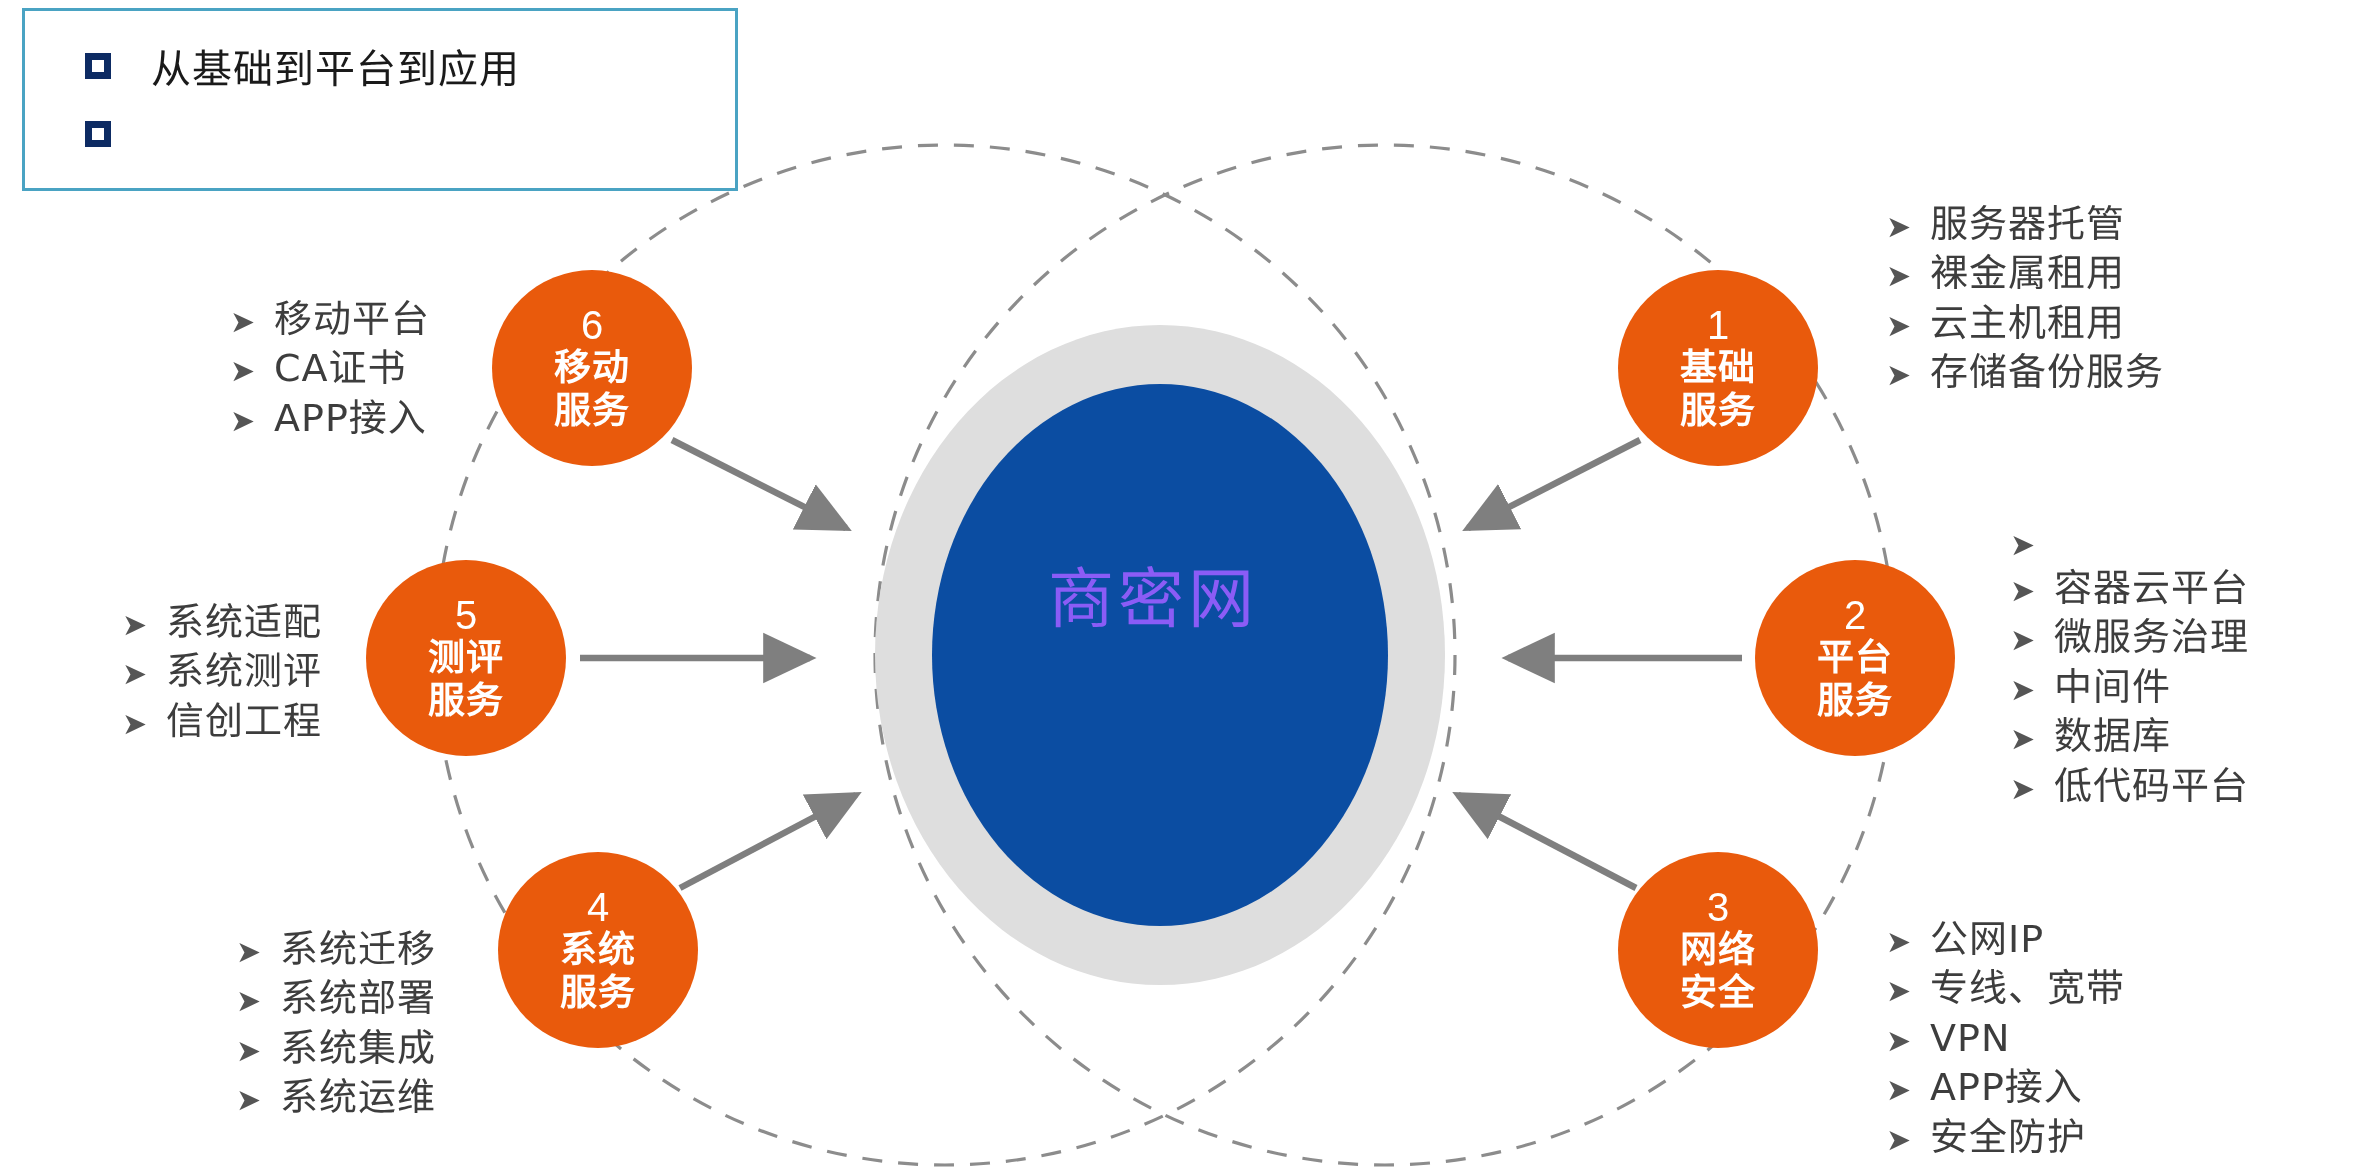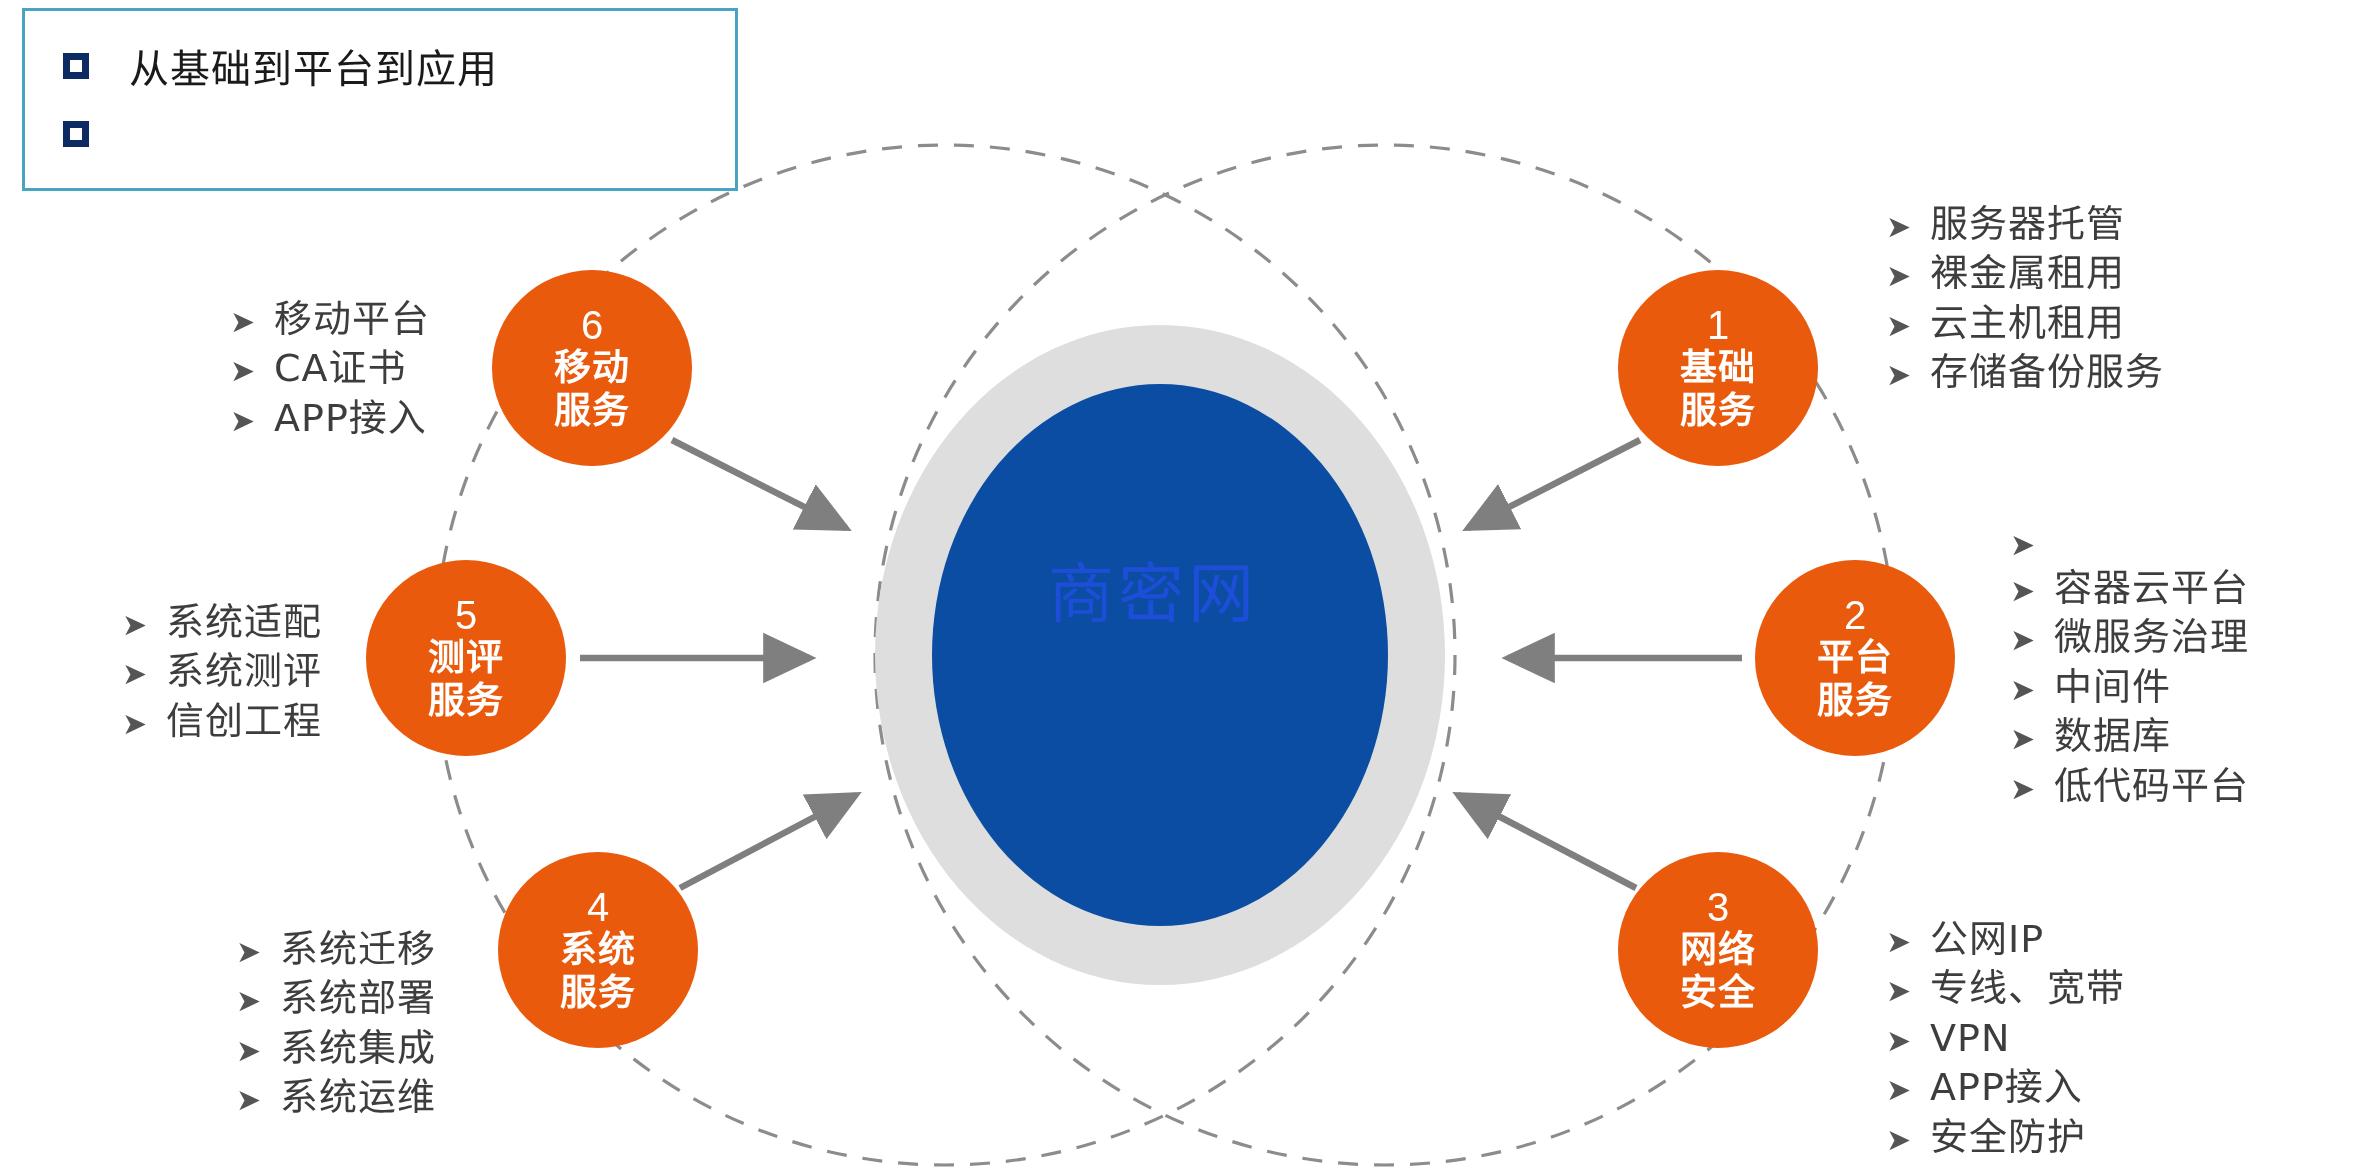--- a/index.html
+++ b/index.html
@@ -12,43 +12,43 @@
     position:relative;
   }
   #stage{position:absolute;left:0;top:0;width:2376px;height:1169px;}
 
   
   .callout{
     position:absolute;left:22px;top:8px;width:716px;height:183px;
     border:3px solid #4aa3c3;background:#ffffff;
     box-sizing:border-box;
     display:flex;flex-direction:column;justify-content:center;
-    padding:6px 0 6px 38px;
+    padding:6px 0 6px 60px;
     z-index:40;
   }
   .callout-row{display:flex;align-items:center;height:68px;}
   .sq-bullet{
     width:26px;height:26px;box-sizing:border-box;
     border:7px solid #0d2b63;background:#ffffff;
     flex:0 0 auto;margin-right:40px;
   }
   .callout-text{
     font-size:40px;color:#1a1a1a;letter-spacing:1px;white-space:nowrap;
     font-family:"DejaVu Sans","Liberation Sans",sans-serif;
   }
 
   
   #art{position:absolute;left:0;top:0;width:2376px;height:1169px;z-index:10;}
 
   
   .center-label{
     position:absolute;left:878px;top:560px;width:550px;
-    text-align:center;color:#1d4ed8;z-index:22;
+    text-align:center;color:#8b5cf6;z-index:22;
     font-size:66px;line-height:1.22;letter-spacing:4px;
-    font-family:Liberation Mono, monospace;
+    font-family:Liberation Serif, serif;
     pointer-events:none;
   }
 
   
   .node{
     position:absolute;z-index:25;text-align:center;color:#ffffff;
     font-family:"DejaVu Sans","Liberation Sans",sans-serif;
     pointer-events:none;
     display:flex;flex-direction:column;align-items:center;justify-content:center;
   }

